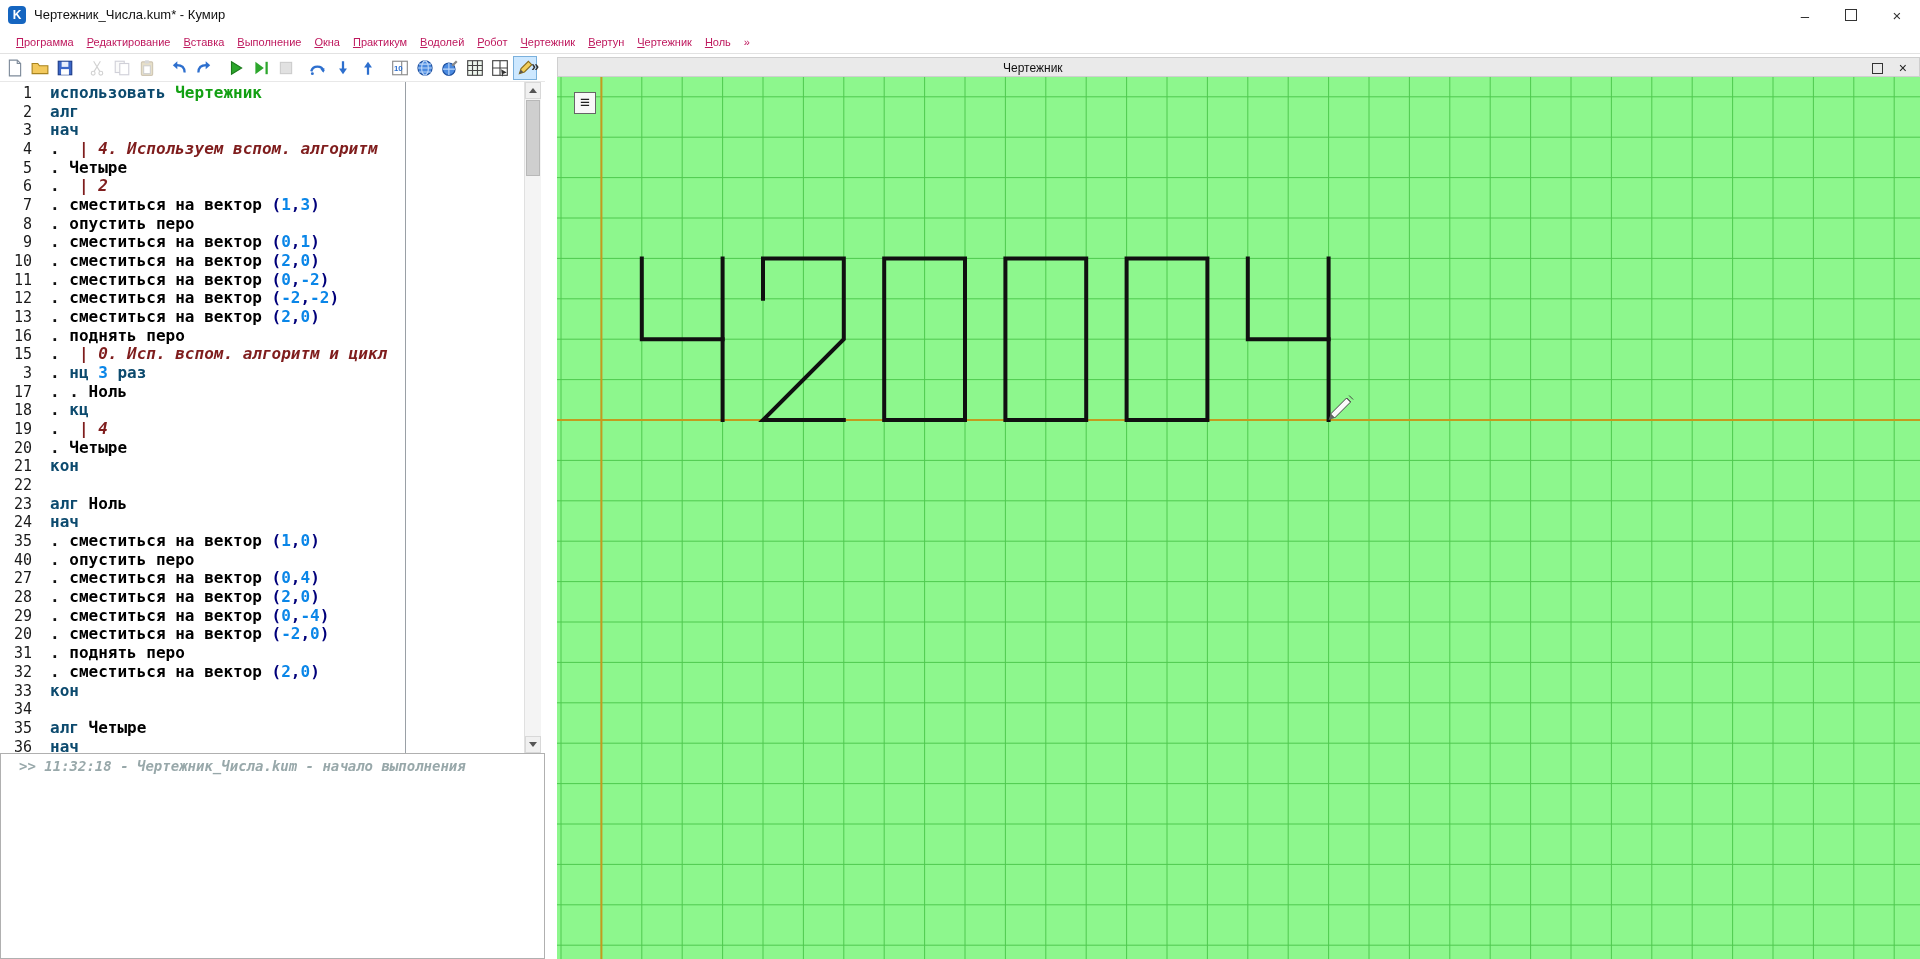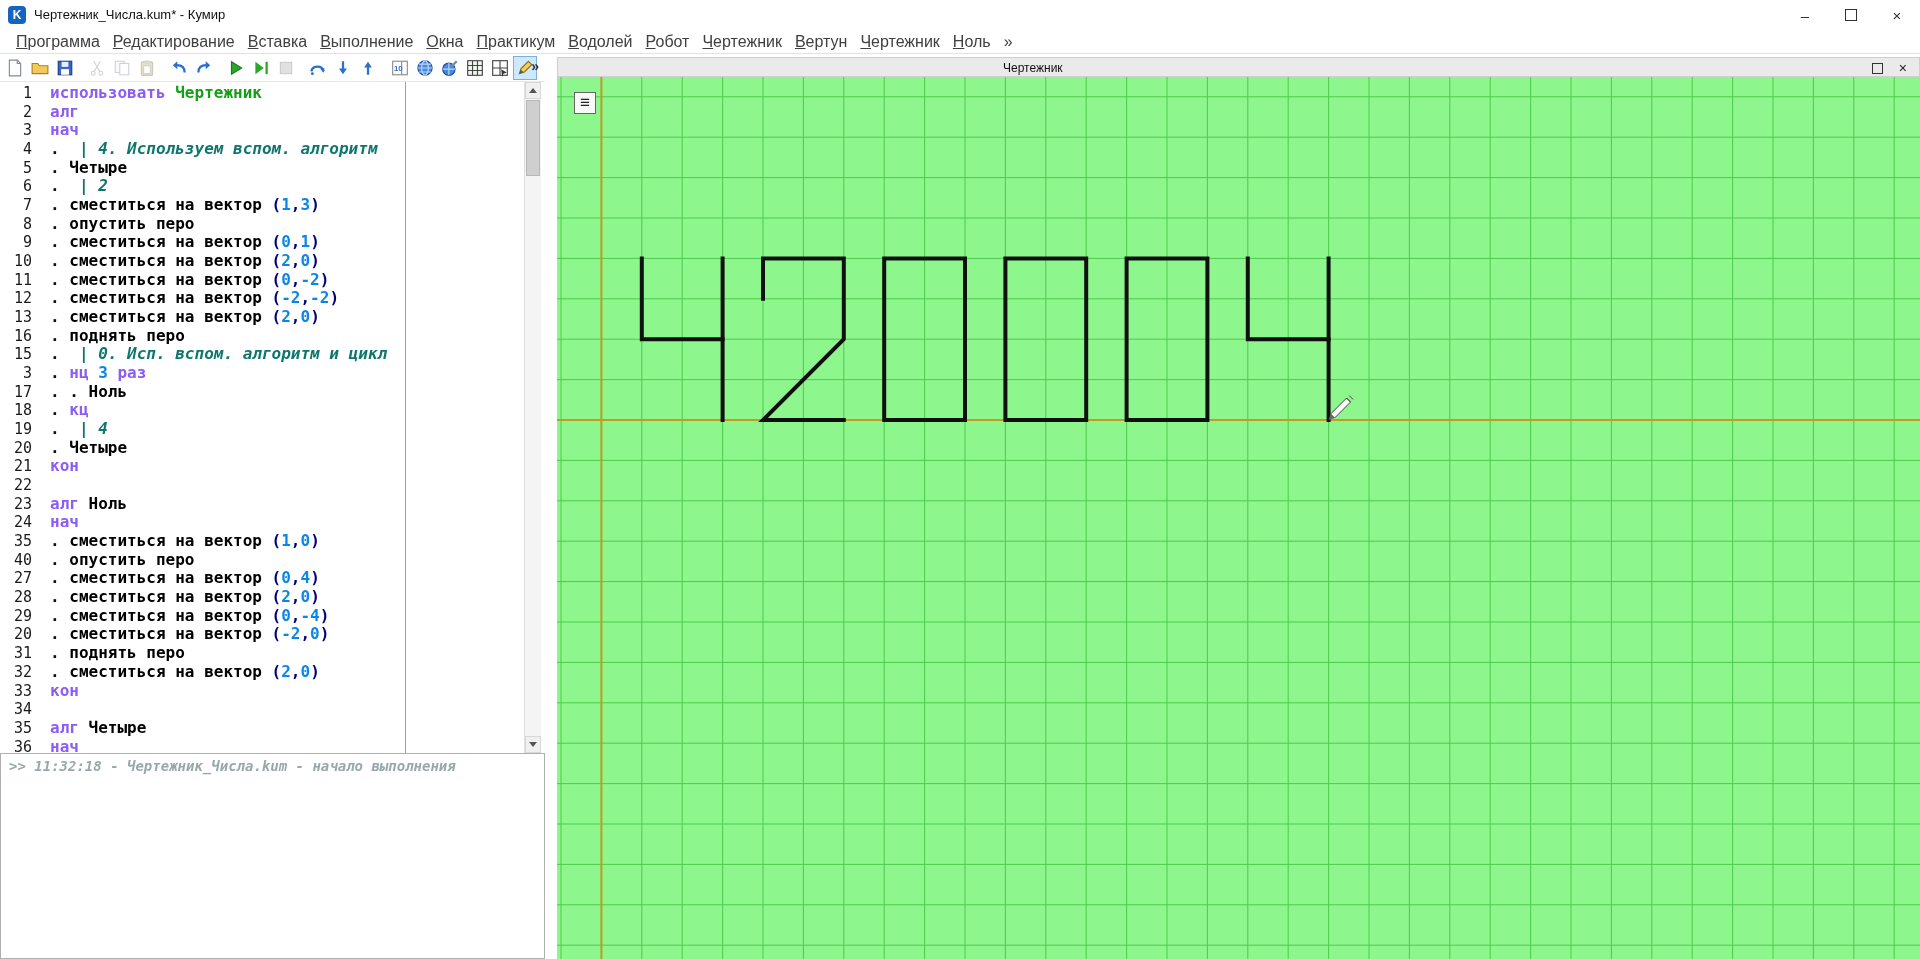--- a/index.html
+++ b/index.html
@@ -12,64 +12,64 @@
             border-radius:4px;color:#fff;font-weight:bold;font-size:12px;line-height:18px;text-align:center;}
   .win-title{position:absolute;left:34px;top:7px;font-size:13px;color:#111;}
   .win-btns{position:absolute;right:0;top:0;height:30px;display:flex;}
   .win-btn{width:46px;height:30px;display:flex;align-items:center;justify-content:center;
            font-size:15px;color:#333;}
   .max-box{width:10px;height:10px;border:1px solid #333;display:inline-block;}
 
   
   .menubar{position:absolute;left:0;top:30px;width:1920px;height:24px;background:#fff;
            border-bottom:1px solid #e2e2e2;display:flex;align-items:center;padding-left:10px;box-sizing:border-box;}
-  .menu-item{display:inline-block;font-size:16px;padding:3px 6px;margin-right:1px;color:#404040;}
+  .menu-item{display:inline-block;font-size:11px;padding:3px 6px;margin-right:1px;color:#be185d;}
   .menu-item::first-letter{text-decoration:underline;}
 
   
   .toolbar{position:absolute;left:0;top:54px;width:545px;height:28px;background:#fff;
            border-bottom:1px solid #e8e8e8;display:flex;align-items:center;padding-left:3px;box-sizing:border-box;}
   .tb-btn{width:24px;height:24px;display:flex;align-items:center;justify-content:center;
           border:1px solid transparent;box-sizing:border-box;margin-right:1px;}
   .tb-btn.disabled{opacity:.45;}
   .tb-btn.pressed{background:#cde8ff;border:1px solid #7ab0dc;}
   .tb-sep{width:7px;height:24px;}
   .tb-overflow{position:absolute;right:6px;top:4px;font-size:14px;color:#333;font-weight:bold;}
 
   
   .editor{position:absolute;left:0;top:82px;width:545px;height:671px;background:#fff;overflow:hidden;}
   .gutter{position:absolute;left:0;top:2px;width:38px;}
   .ln{height:18.68px;line-height:18.68px;text-align:right;padding-right:6px;
       font-family:"DejaVu Sans Mono",monospace;font-size:15px;color:#1a1a1a;}
   .code-col{position:absolute;left:50px;top:2px;right:141px;}
   .cl{height:18.68px;line-height:18.68px;white-space:pre;
       font-family:"DejaVu Sans Mono",monospace;font-size:16px;font-weight:bold;color:#000;}
-  .s-kw{color:#8b5cf6;margin-top:16px;}
+  .s-kw{color:#0c4a6e;margin-top:16px;}
   .s-act{color:#13a013;}
   .s-cmd{color:#000000;}
   .s-num{color:#0a86e8;}
   .s-par{color:#00007a;}
-  .s-cmt{color:#0f766e;font-style:italic;font-weight:bold;}
+  .s-cmt{color:#7f1d1d;font-style:italic;font-weight:bold;}
   .s-dot{color:#111;}
   .margin-divider{position:absolute;left:405px;top:0;width:1px;height:100%;background:#9aa0a6;}
   .margin-area{position:absolute;left:406px;top:0;width:118px;height:100%;background:#fff;}
 
   
   .vscroll{position:absolute;left:524px;top:0;width:17px;height:100%;background:#f4f4f4;border-left:1px solid #e0e0e0;box-sizing:border-box;}
   .sb-btn{position:absolute;left:0;width:16px;height:17px;background:#f0f0f0;border:1px solid #d8d8d8;
           box-sizing:border-box;display:flex;align-items:center;justify-content:center;}
   .sb-up{top:0;} .sb-down{bottom:0;}
   .tri-up{width:0;height:0;border-left:4px solid transparent;border-right:4px solid transparent;border-bottom:5px solid #555;}
   .tri-down{width:0;height:0;border-left:4px solid transparent;border-right:4px solid transparent;border-top:5px solid #555;}
   .sb-thumb{position:absolute;left:1px;top:18px;width:14px;height:76px;background:#cfcfcf;border:1px solid #b8b8b8;box-sizing:border-box;}
 
   
   .console{position:absolute;left:0;top:753px;width:545px;height:206px;background:#fff;
            border:1px solid #b0b0b0;box-sizing:border-box;}
-  .console-line{padding:4px 8px;font-family:"DejaVu Sans Mono",monospace;font-size:14px;
+  .console-line{padding:4px 18px;font-family:"DejaVu Sans Mono",monospace;font-size:14px;
                 font-style:italic;font-weight:bold;color:#98a8aa;white-space:pre;}
 
   
   .splitter{position:absolute;left:545px;top:54px;width:12px;height:905px;background:#fff;}
 
   
   .drawer{position:absolute;left:557px;top:57px;width:1363px;height:902px;}
   .drawer-titlebar{position:absolute;left:0;top:0;width:100%;height:20px;background:#eaeaea;
                    border:1px solid #cfcfcf;box-sizing:border-box;}
   .drawer-title{position:absolute;left:445px;top:3px;font-size:12px;color:#111;}

